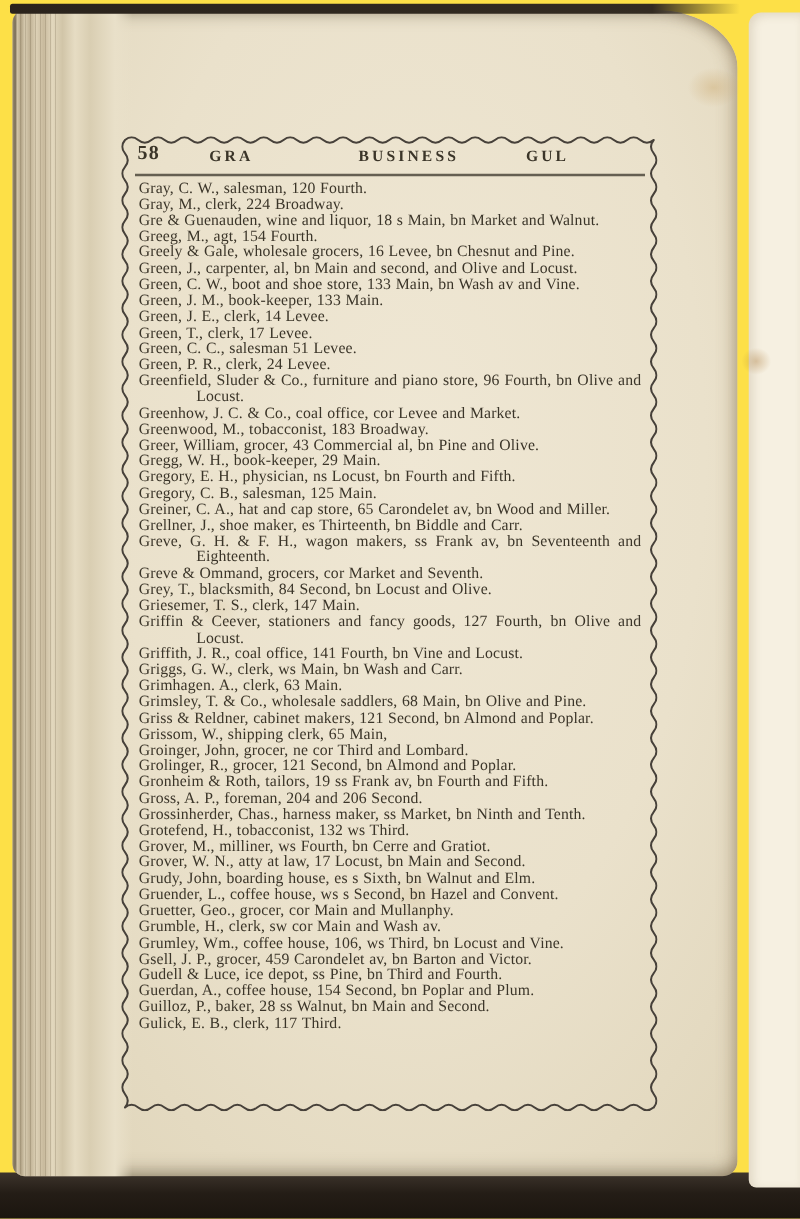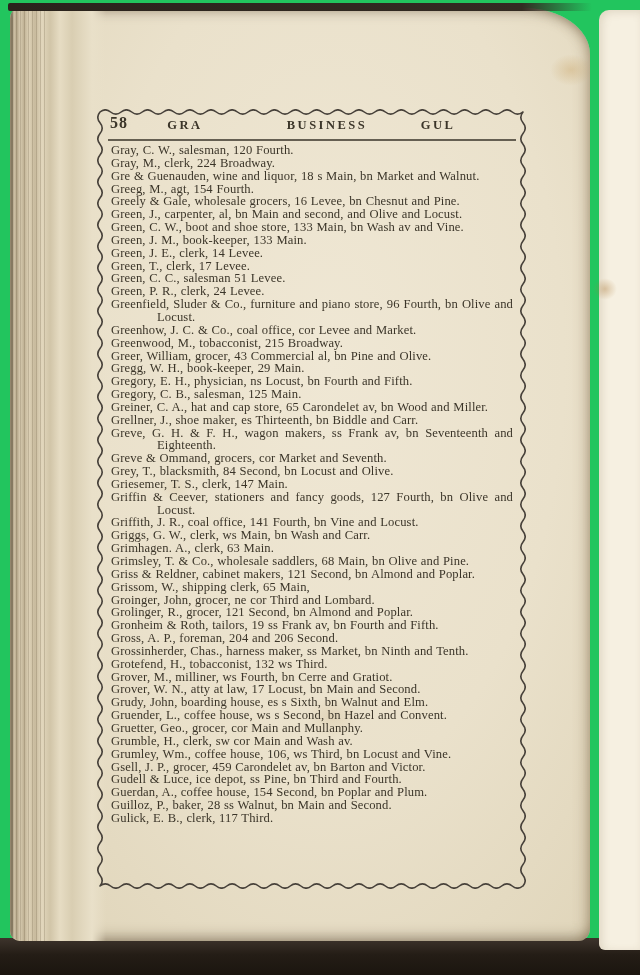--- a/index.html
+++ b/index.html
@@ -1,20 +1,20 @@
 <!DOCTYPE html>
 <html style="--paper: #e9e0c9; --ink: #3b3529; --border: #47413a; --back-paper: #f6f0e1; --photo-bg: #1b150f;"><head>
 <meta charset="utf-8">
 <style>
   :root{
     --paper:#e9e0c9; --ink:#3b3529; --border:#47413a; --back-paper:#f6f0e1; --photo-bg:#1b150f;
   }
   html,body{margin:0;padding:0;}
   body{width:640px;height:975px;background:#fcfcfa;font-family:"Liberation Serif","DejaVu Serif",serif;}
-  .scan{position:relative;width:640px;height:975px;overflow:hidden;background:#22c55e;}
+  .scan{position:relative;width:640px;height:975px;overflow:hidden;background:#fde047;}
 
   
   .top-strip{position:absolute;left:8px;top:3px;width:584px;height:8px;z-index:3;
     background:linear-gradient(to right,#2a231c 0%,#332b22 88%,rgba(42,35,28,0) 100%);
     border-radius:2px;}
 
   
   .back-page{position:absolute;left:599px;top:10px;width:41px;height:940px;z-index:1;
     background:var(--back-paper);border-radius:10px 0 0 6px;
     box-shadow:inset 3px 2px 8px rgba(120,100,60,.18);}
@@ -103,21 +103,21 @@
         <div class="entry">Greely &amp; Gale, wholesale grocers, 16 Levee, bn Chesnut and Pine.</div>
         <div class="entry">Green, J., carpenter, al, bn Main and second, and Olive and Locust.</div>
         <div class="entry">Green, C. W., boot and shoe store, 133 Main, bn Wash av and Vine.</div>
         <div class="entry">Green, J. M., book-keeper, 133 Main.</div>
         <div class="entry">Green, J. E., clerk, 14 Levee.</div>
         <div class="entry">Green, T., clerk, 17 Levee.</div>
         <div class="entry">Green, C. C., salesman 51 Levee.</div>
         <div class="entry">Green, P. R., clerk, 24 Levee.</div>
         <div class="entry">Greenfield, Sluder &amp; Co., furniture and piano store, 96 Fourth, bn Olive and Locust.</div>
         <div class="entry">Greenhow, J. C. &amp; Co., coal office, cor Levee and Market.</div>
-        <div class="entry">Greenwood, M., tobacconist, 215 Broadway.</div>
+        <div class="entry">Greenwood, M., tobacconist, 183 Broadway.</div>
         <div class="entry">Greer, William, grocer, 43 Commercial al, bn Pine and Olive.</div>
         <div class="entry">Gregg, W. H., book-keeper, 29 Main.</div>
         <div class="entry">Gregory, E. H., physician, ns Locust, bn Fourth and Fifth.</div>
         <div class="entry">Gregory, C. B., salesman, 125 Main.</div>
         <div class="entry">Greiner, C. A., hat and cap store, 65 Carondelet av, bn Wood and Miller.</div>
         <div class="entry">Grellner, J., shoe maker, es Thirteenth, bn Biddle and Carr.</div>
         <div class="entry">Greve, G. H. &amp; F. H., wagon makers, ss Frank av, bn Seventeenth and Eighteenth.</div>
         <div class="entry">Greve &amp; Ommand, grocers, cor Market and Seventh.</div>
         <div class="entry">Grey, T., blacksmith, 84 Second, bn Locust and Olive.</div>
         <div class="entry">Griesemer, T. S., clerk, 147 Main.</div>

